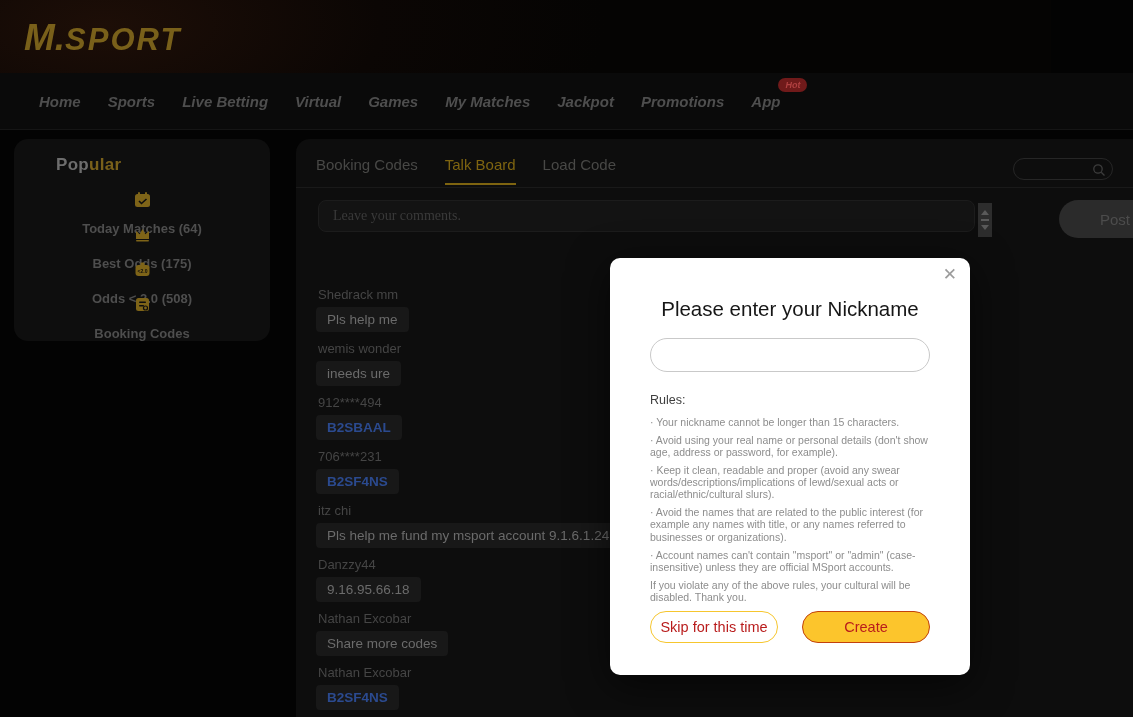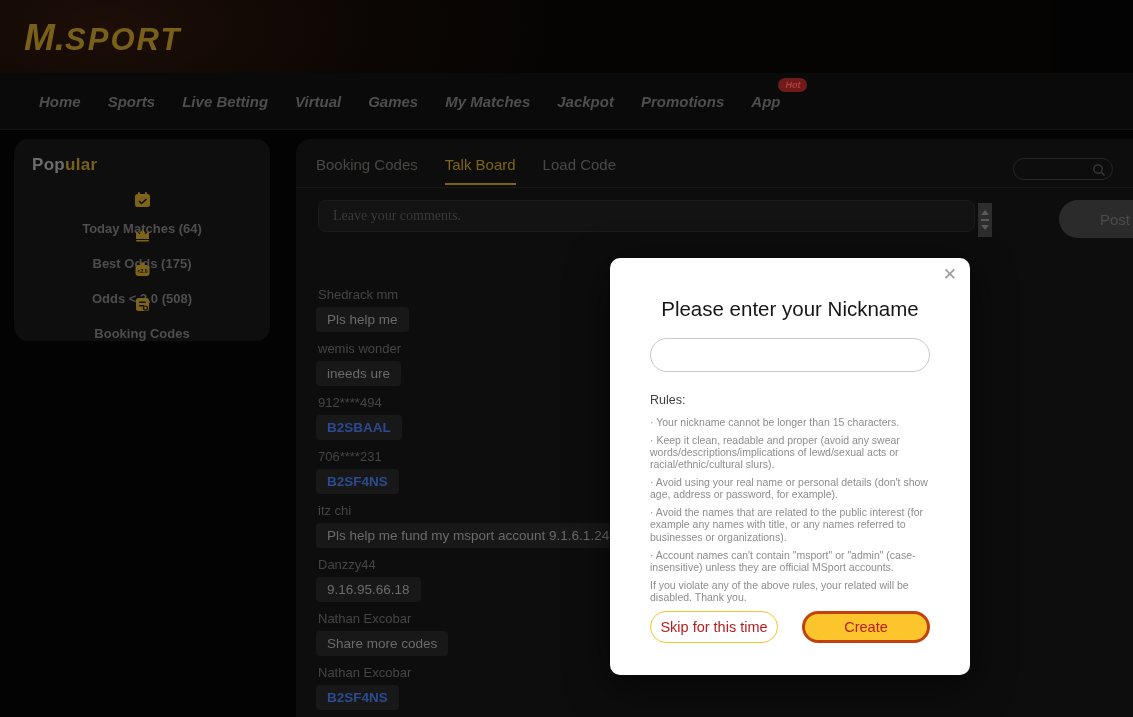--- a/index.html
+++ b/index.html
@@ -24,21 +24,21 @@
   .nav { position:absolute; left:0; top:73px; width:1133px; height:57px; background:#0a0a0a;
          border-bottom:1px solid #151515; display:flex; align-items:center; gap:27px; padding-left:39px; }
   .nav-item { position:relative; font-style:italic; font-weight:600; font-size:15px; color:#4e4e4e;
               white-space:nowrap; cursor:pointer; }
   .hot-badge { position:absolute; top:-15px; right:-27px; background:#701a1a; color:#b04040;
                font-size:9px; font-weight:bold; font-style:italic; border-radius:8px; padding:2px 7px; }
 
   
   .sidebar { position:absolute; left:14px; top:139px; width:256px; height:202px;
              background:#0e0e0e; border-radius:14px; padding:16px 18px; }
-  .sb-title { font-size:17px; font-weight:800; letter-spacing:.3px; margin-bottom:16px; }
+  .sb-title { font-size:17px; font-weight:800; letter-spacing:.3px; margin-bottom:16px;margin-left:24px; }
   .sb-title .t1 { color:#6d6d6d; } .sb-title .t2 { color:#79601a; }
   .sb-item { display:flex; align-items:center; gap:13px; height:35px; cursor:pointer;flex-direction:column; }
   .sb-item .lbl { font-size:13px; font-weight:bold; color:#4e4e4e; }
   .sb-icon { width:17px; height:17px; display:inline-flex; }
 
   
   .panel { position:absolute; left:296px; top:139px; width:837px; height:578px;
            background:#0d0d0d; border-top-left-radius:14px; }
   .tabs-row { position:relative; height:49px; border-bottom:1px solid #191919;
               display:flex; align-items:center; gap:27px; padding-left:20px; }
@@ -82,21 +82,21 @@
   .nickname-input { display:block; margin:17px auto 0; width:280px; height:34px; border:1px solid #c9c9c9;
                     border-radius:17px; outline:none; font-size:14px; padding:0 15px; color:#333; }
   .rules { margin:21px 40px 0; width:280px; }
   .rules-title { font-size:12.5px; color:#3e3e3e; margin-bottom:9px; }
   .rule { font-size:10.5px; line-height:1.15; color:#8d8d8d; margin-bottom:6px; }
   .rule::before { content:"· "; }
   .rules-note { font-size:10.5px; line-height:1.15; color:#8d8d8d; margin-top:2px; }
   .modal-btns { position:absolute; left:40px; right:40px; bottom:32px; display:flex; justify-content:space-between; }
   .btn { width:128px; height:32px; border-radius:16px; font-size:14.5px; color:#b91c1c; cursor:pointer; }
   .btn-skip { background:#ffffff; border:1.5px solid #f6c62e; }
-  .btn-create { background:#fcc52c; border:3px solid #c2410c; }
+  .btn-create { background:#fcc52c; border:1px solid #c2410c; }
 </style>
 </head>
 <body>
 
 <div class="screen">
 
   <div class="header">
     <div class="logo"><span class="m">M.</span><span>SPORT</span></div>
     <div class="country-pill">
       <span class="flag"></span>
@@ -225,25 +225,25 @@
     </div>
   </div>
 
   <div class="modal">
     <button class="modal-close">✕</button>
     <div class="modal-title">Please enter your Nickname</div>
     <input class="nickname-input" type="text" value="" style="">
     <div class="rules">
       <div class="rules-title">Rules:</div>
       <div class="rule">Your nickname cannot be longer than 15 characters.</div>
+      <div class="rule">Avoid using your real name or personal details (don't show age, address or password, for example).</div>
       <div class="rule">Keep it clean, readable and proper (avoid any swear words/descriptions/implications of lewd/sexual acts or racial/ethnic/cultural slurs).</div>
-      <div class="rule">Avoid using your real name or personal details (don't show age, address or password, for example).</div>
       <div class="rule">Avoid the names that are related to the public interest (for example any names with title, or any names referred to businesses or organizations).</div>
       <div class="rule">Account names can't contain "msport" or "admin" (case-insensitive) unless they are official MSport accounts.</div>
-      <div class="rules-note">If you violate any of the above rules, your related will be disabled. Thank you.</div>
+      <div class="rules-note">If you violate any of the above rules, your cultural will be disabled. Thank you.</div>
     </div>
     <div class="modal-btns">
       <button class="btn btn-skip">Skip for this time</button>
       <button class="btn btn-create">Create</button>
     </div>
   </div>
 
 </div>
 
 </body></html>

